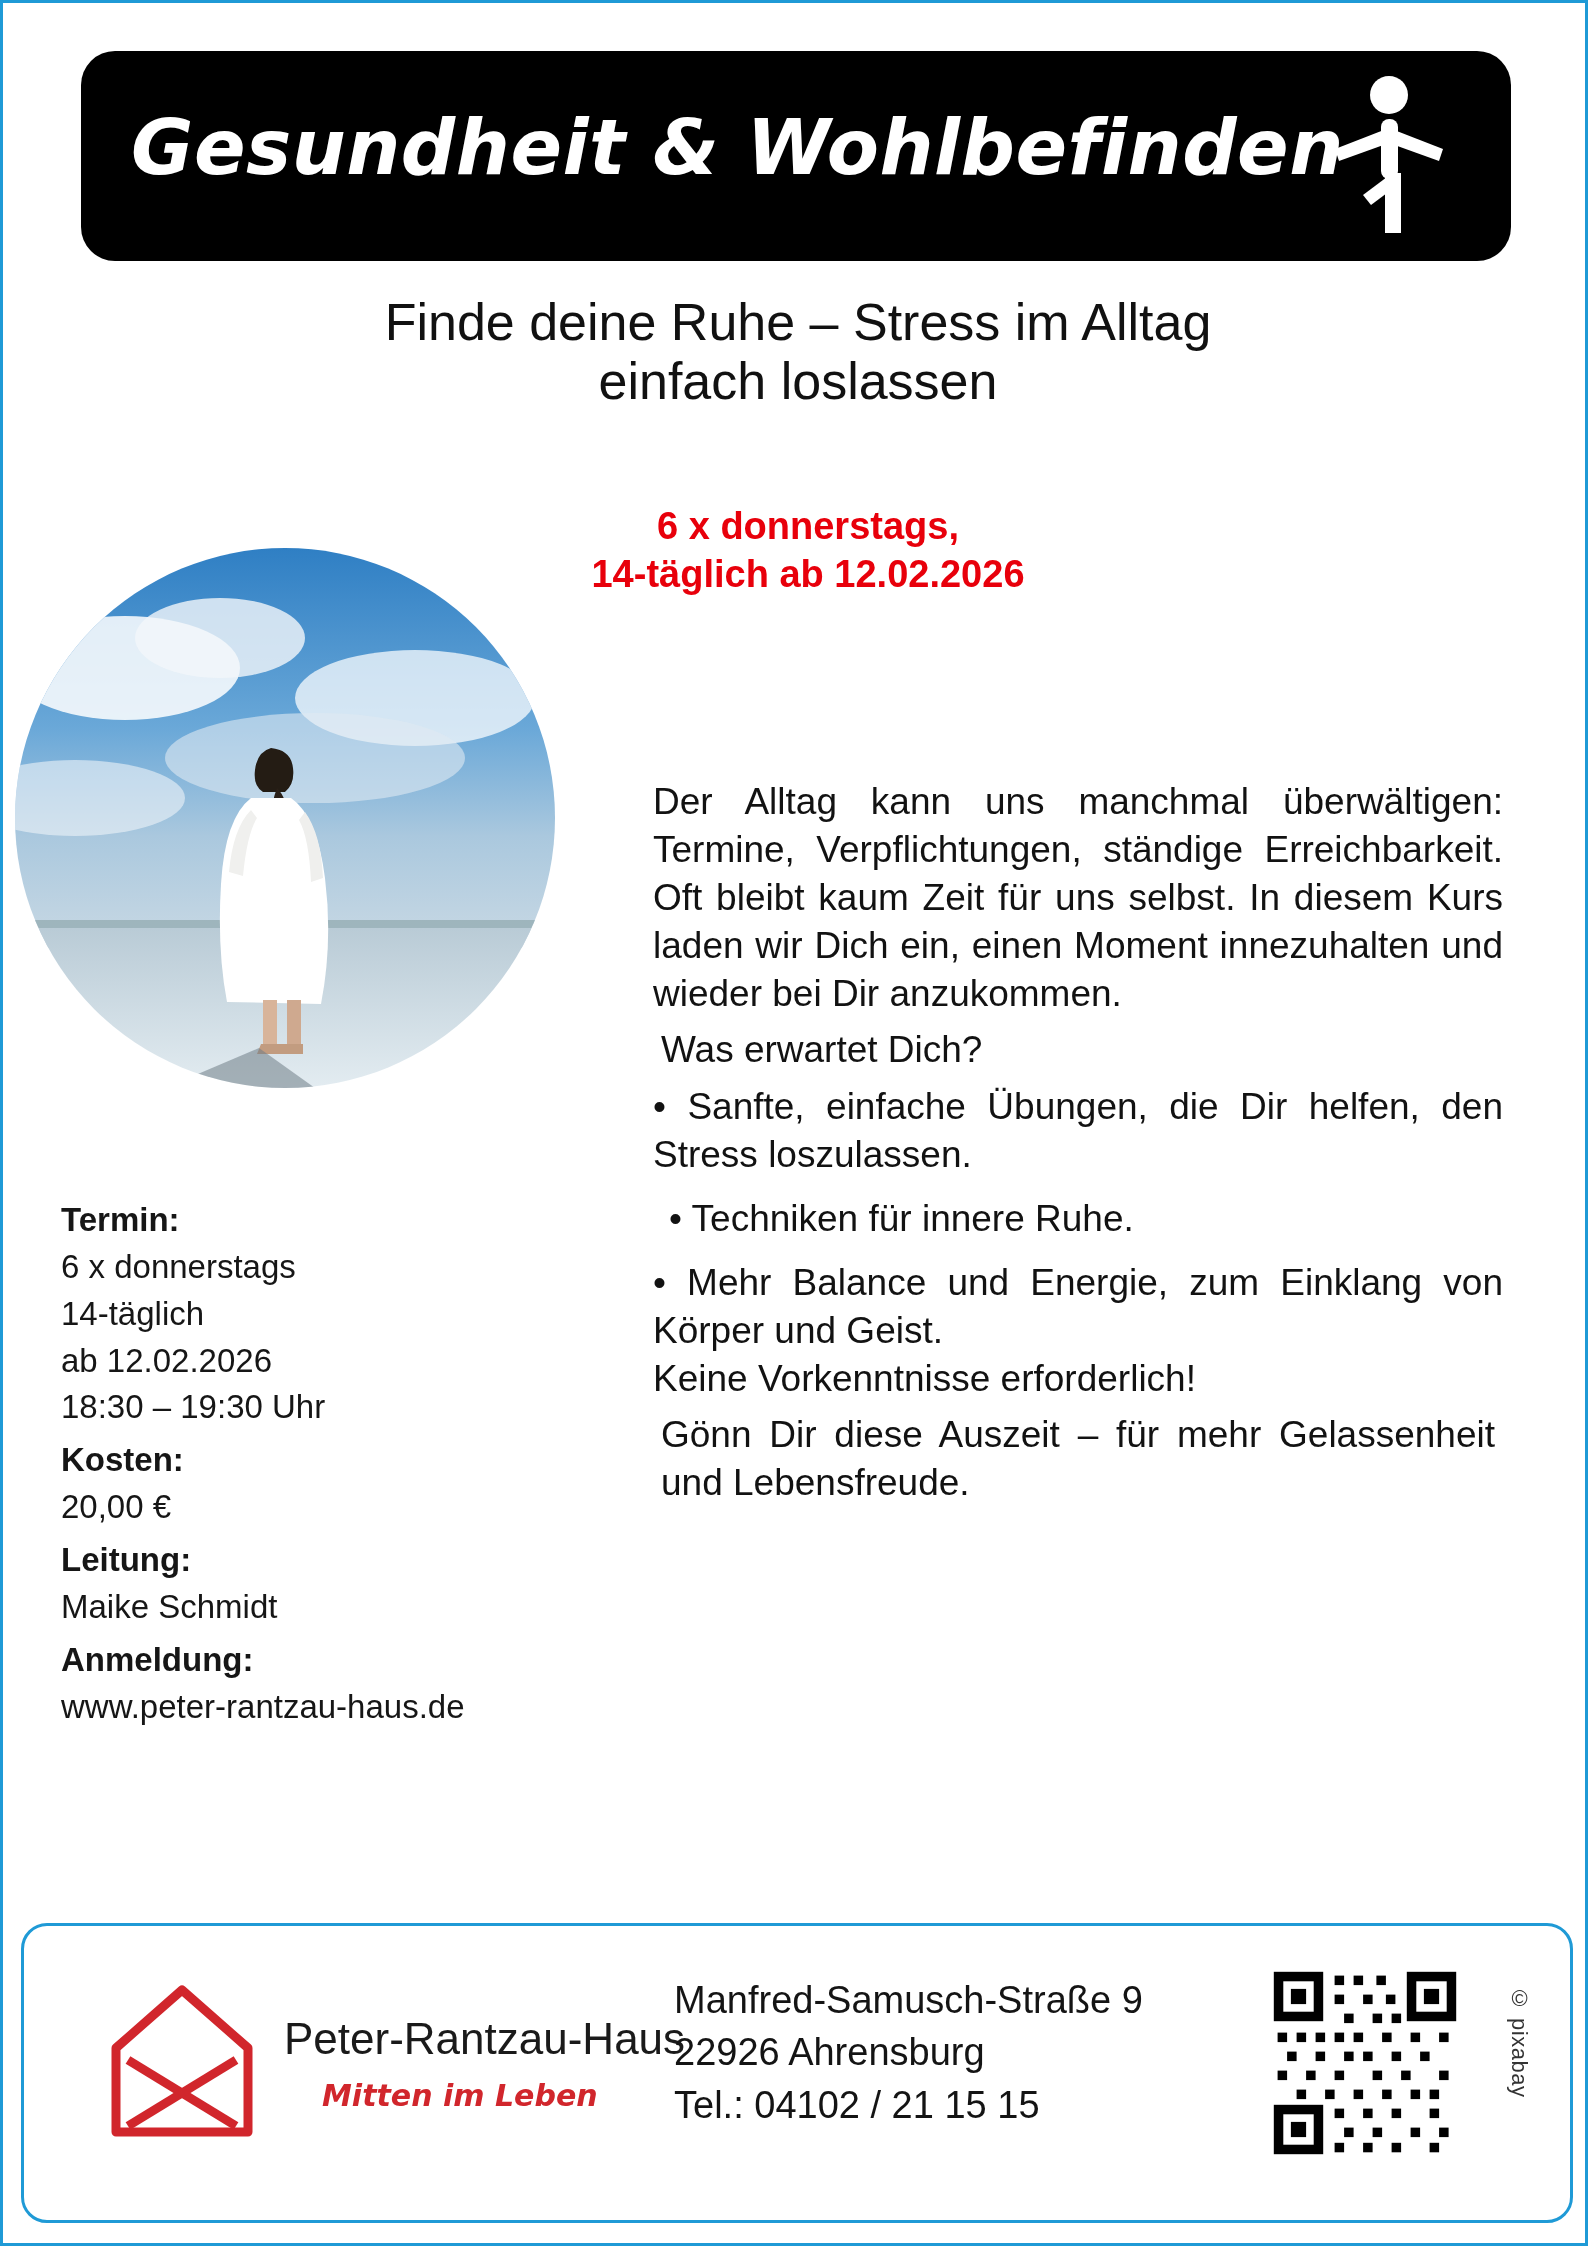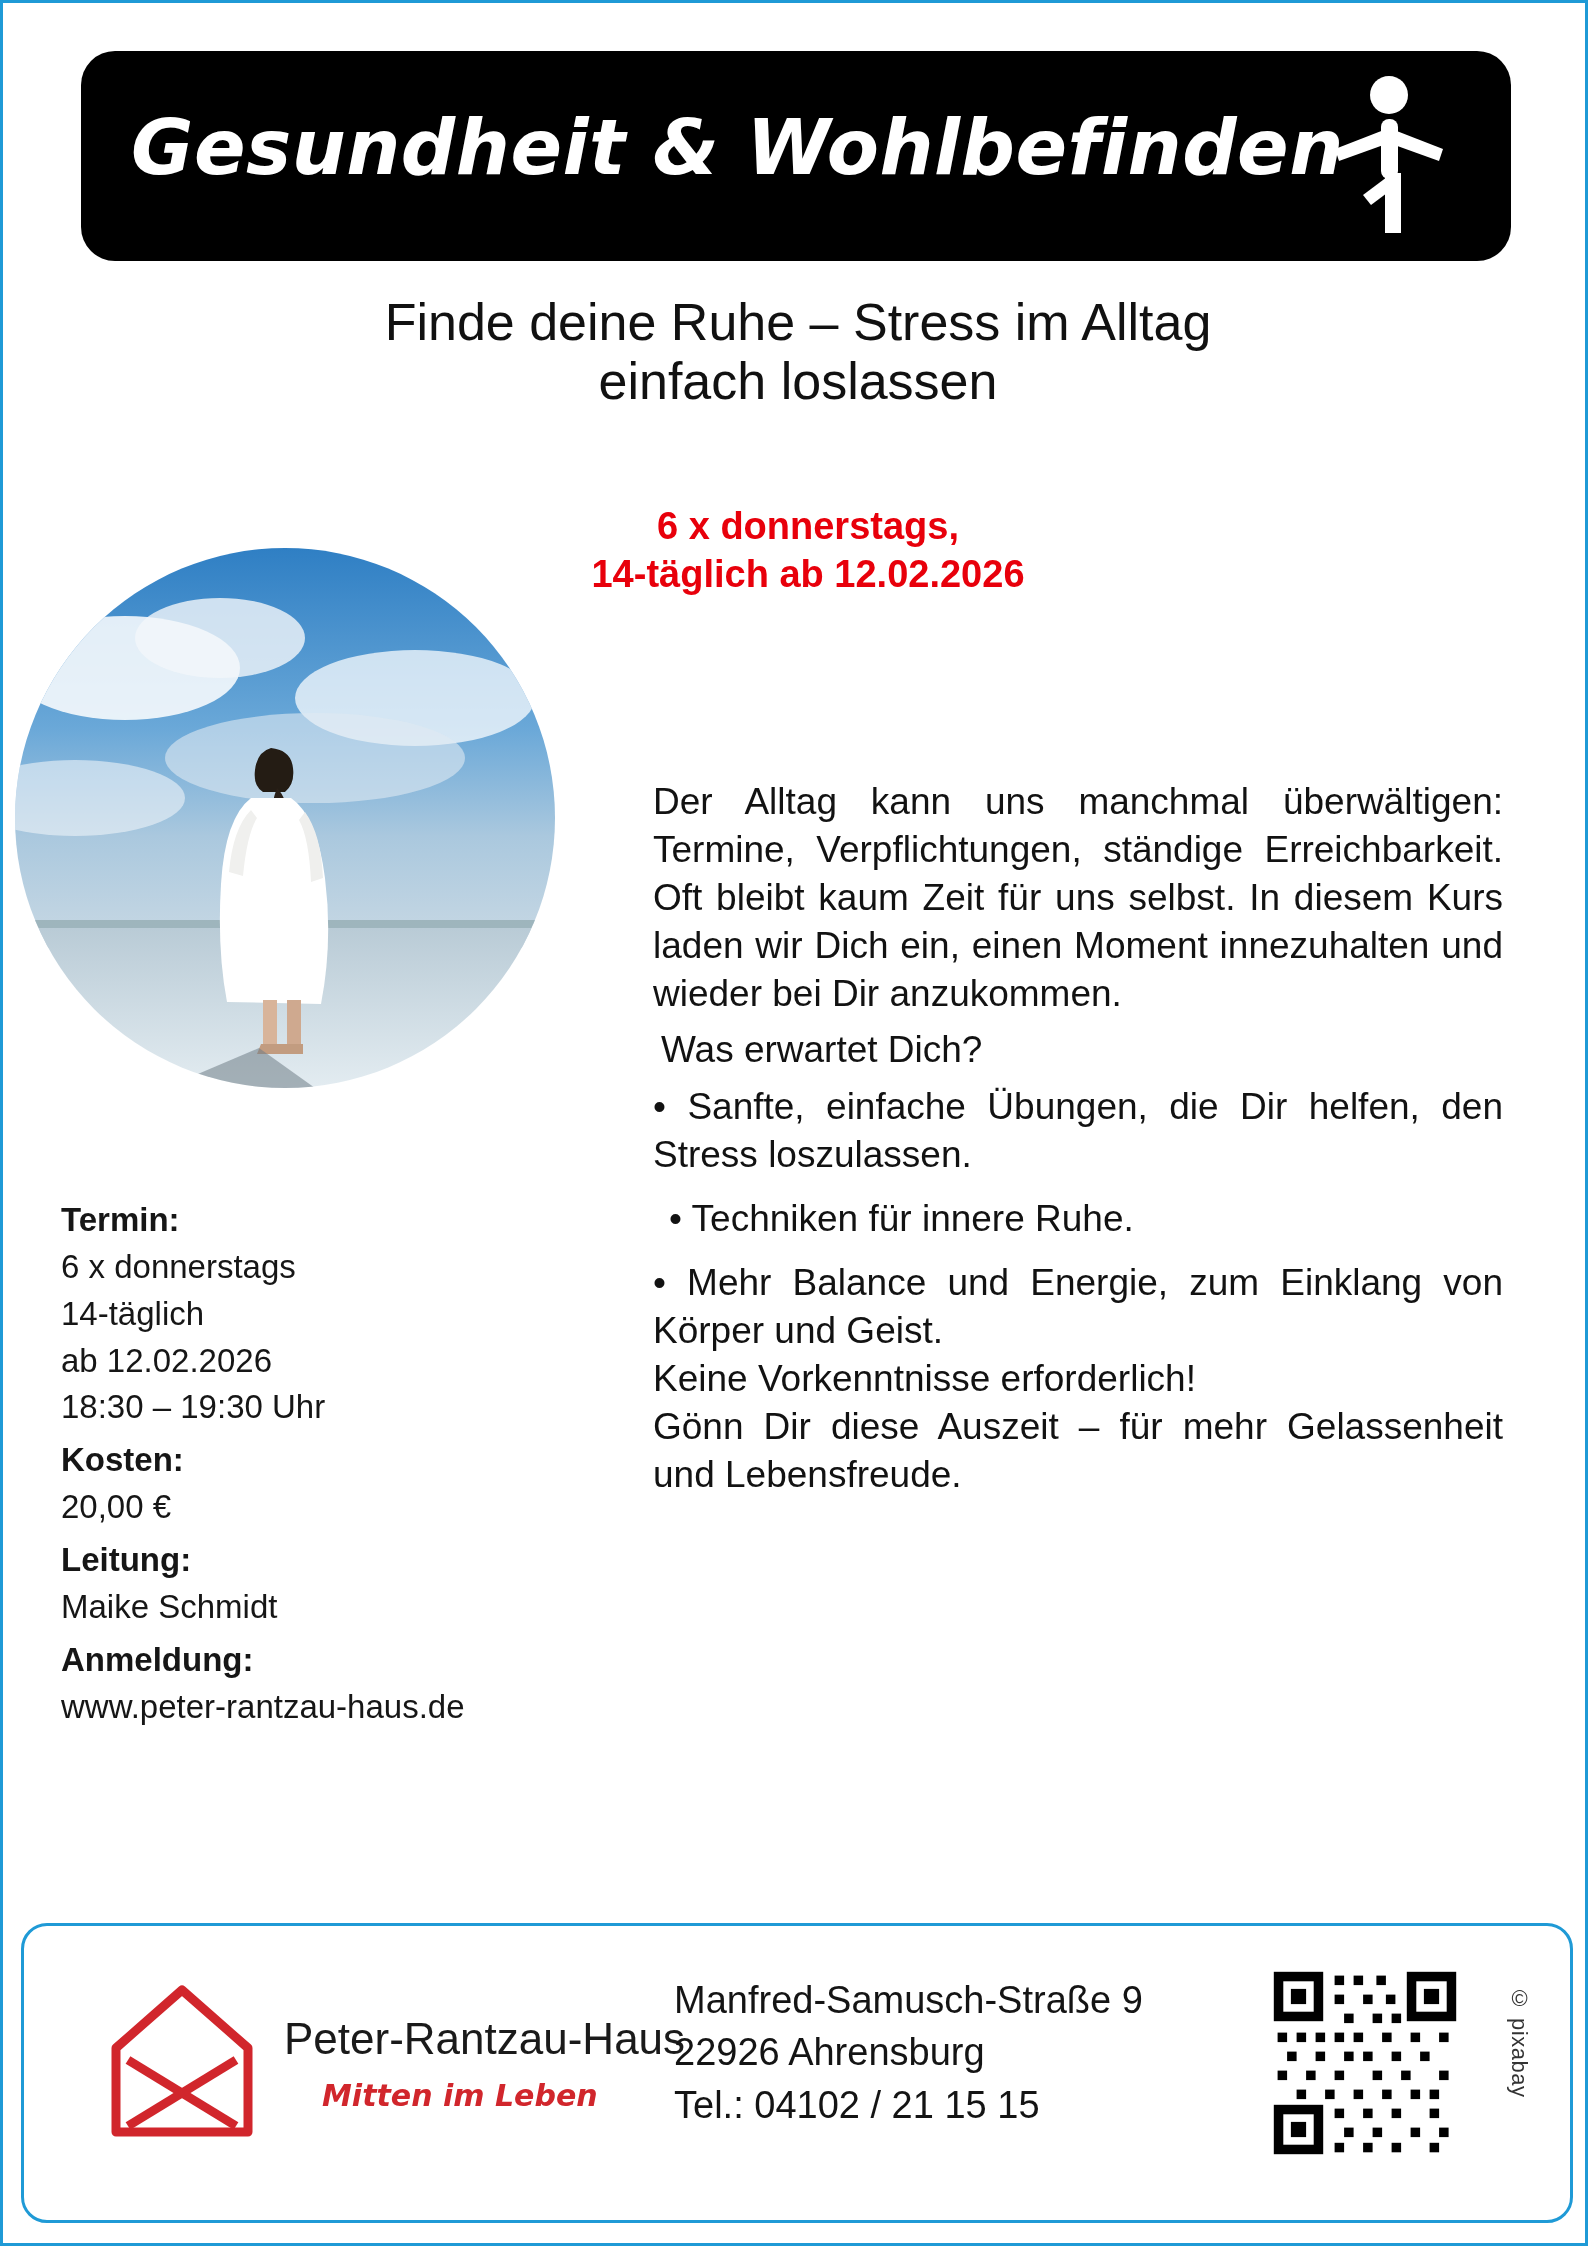--- a/index.html
+++ b/index.html
@@ -278,21 +278,21 @@
     </div>
   </div>
 
   <div class="body-col">
     <p class="just" style="margin:0 0 2px 0;">Der Alltag kann uns manchmal überwältigen: Termine, Verpflichtungen, ständige Erreichbarkeit. Oft bleibt kaum Zeit für uns selbst. In diesem Kurs laden wir Dich ein, einen Moment innezuhalten und wieder bei Dir anzukommen.</p>
     <p class="left" style="margin:8px;">Was erwartet Dich?</p>
     <p class="just" style="margin:0;">• Sanfte, einfache Übungen, die Dir helfen, den Stress loszulassen.</p>
     <p class="left" style="margin:16px;">• Techniken für innere Ruhe.</p>
     <p class="just" style="margin:0;">• Mehr Balance und Energie, zum Einklang von Körper und Geist.</p>
     <p class="left" style="margin:0;">Keine Vorkenntnisse erforderlich!</p>
-    <p class="just" style="margin:0;">Gönn Dir diese Auszeit – für mehr Gelassenheit und Lebensfreude.</p>
+    <p class="just" style="margin:8px;">Gönn Dir diese Auszeit – für mehr Gelassenheit und Lebensfreude.</p>
   </div>
 
   <div class="footer">
 
     <div class="footer-logo">
       <div class="logo-mark">
         <svg viewBox="0 0 160 170" width="160" height="170" aria-hidden="true">
           <path d="M80 14 L146 72 L146 156 L14 156 L14 72 Z" fill="none" stroke="#d1262c" stroke-width="9" stroke-linejoin="round"></path>
           <line x1="26" y1="84" x2="134" y2="150" stroke="#d1262c" stroke-width="9"></line>
           <line x1="134" y1="84" x2="26" y2="150" stroke="#d1262c" stroke-width="9"></line>

